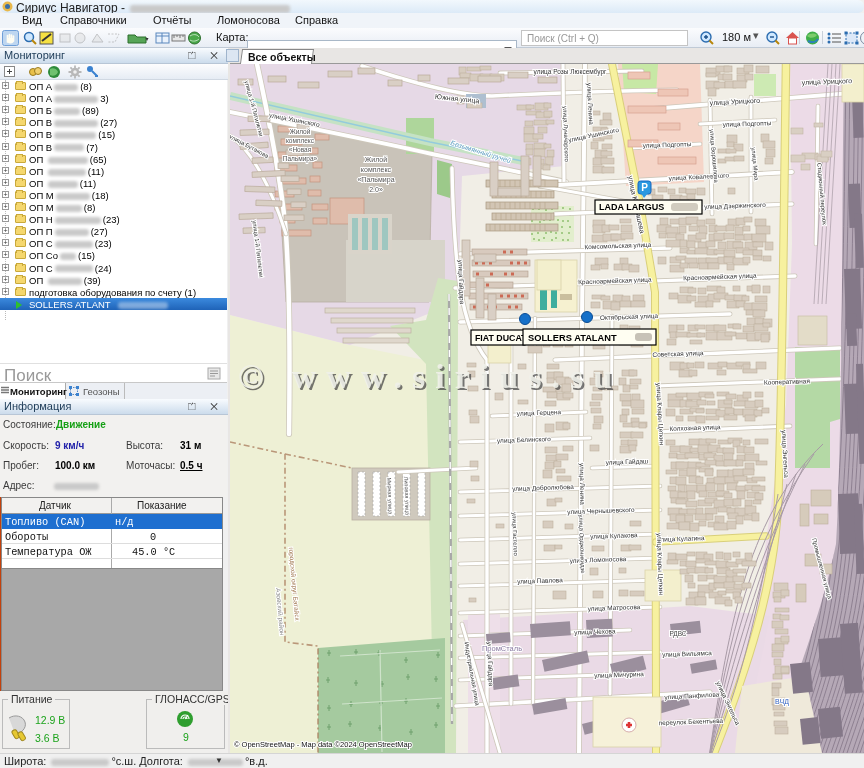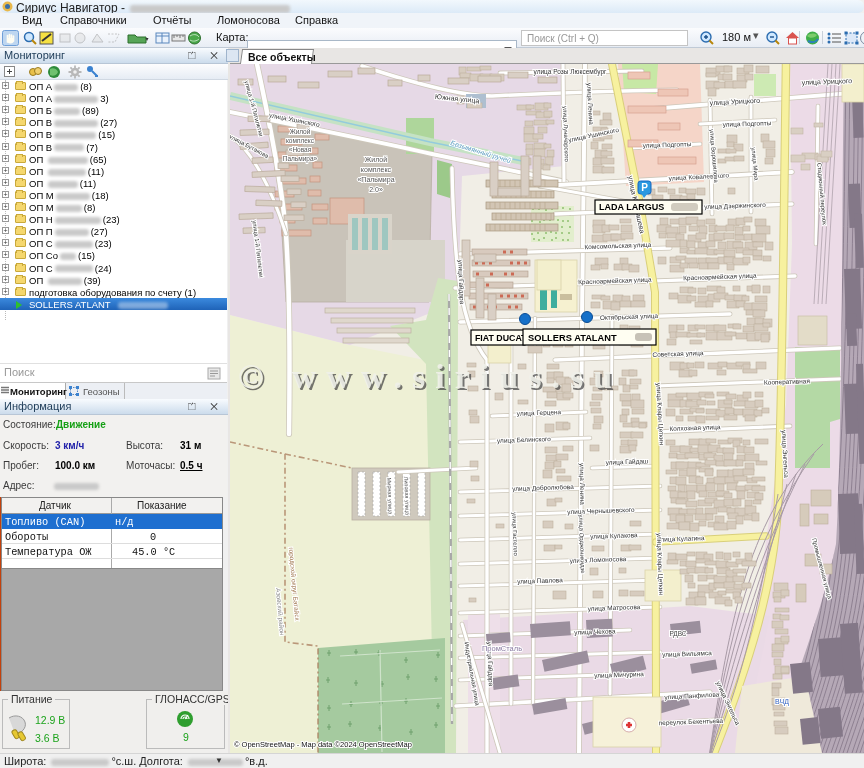--- a/index.html
+++ b/index.html
@@ -17,21 +17,21 @@
 .phicons {position:absolute;right:4px;top:2px;font-size:10px;color:#333;letter-spacing:6px}
 #ptoolbar {position:absolute;left:0;top:16px;width:228px;height:16px;background:linear-gradient(#fdfdfe,#e6ecf4);border-bottom:1px solid #d0d8e2}
 #treearea {position:absolute;left:0;top:32px;width:227px;height:283px;background:#fff}
 .trow {position:absolute;left:0;width:227px;height:12.1px;font-size:11px;color:#000;white-space:nowrap}
 .trow .exp {position:absolute;left:2px;top:2px;width:7px;height:7px;border:1px solid #999;background:#fff;font-size:7px;line-height:5px;text-align:center;color:#333}
 .trow .fold {position:absolute;left:15px;top:2px;width:11px;height:8px;background:#f5d76e;border:1px solid #c9a93a;border-radius:1px}
 .trow .fold:before {content:"";position:absolute;left:0;top:-2px;width:5px;height:2px;background:#f5d76e;border:1px solid #c9a93a;border-bottom:none}
 .trow .tl {position:absolute;left:29px;top:1px;font-size:9.5px}
 .trow.sel {background:linear-gradient(#3b8ade,#1f63b8)}
 .parrow {position:absolute;left:16px;top:3px;width:0;height:0;border-left:6px solid #2fbf2f;border-top:4px solid transparent;border-bottom:4px solid transparent}
-#searchrow {position:absolute;left:0;top:315px;width:227px;height:20px;background:#fff;border-top:1px solid #e0e0e0;border-bottom:1px solid #c8c8c8;font-size:11px;color:#999;padding:2px 4px}
+#searchrow {position:absolute;left:0;top:315px;width:227px;height:20px;background:#fff;border-top:1px solid #e0e0e0;border-bottom:1px solid #c8c8c8;font-size:17px;color:#999;padding:2px 4px}
 #tabs {position:absolute;left:0;top:335px;width:227px;height:16px;background:#eceff4;font-size:11px}
 #tab1 {position:absolute;left:0;top:0;width:66px;height:16px;background:#fff;border-right:1px solid #aaa;font-weight:bold;color:#111;padding:2.5px 0 0 10px;font-size:9.5px;white-space:nowrap}
 #tab2 {position:absolute;left:67px;top:0;width:58px;height:16px;color:#555;padding:2.5px 0 0 16px;border-right:1px solid #bbb;font-size:9.5px;white-space:nowrap}
 #infobody {position:absolute;left:0;top:367px;width:227px;height:82px;background:#f2f1ef;font-size:10px;color:#3a3a3a}
 #infobody .lbl {position:absolute}
 #infobody .val {position:absolute;font-weight:bold;color:#000}
 #senstable {position:absolute;left:1px;top:449px;width:222px;height:72px;background:#fff;border:1px solid #888;font-size:10px}
 #senstable .hdr {position:absolute;left:0;top:0;width:100%;height:16px;background:#f2f1ef;border-bottom:1px solid #999;color:#222}
 #grayarea {position:absolute;left:1px;top:521px;width:222px;height:122px;background:#a8a8a8;border:1px solid #888;border-top:none}
 #botboxes {position:absolute;left:0;top:643px;width:228px;height:62px;background:#f0efed;font-size:10.5px;color:#333}
@@ -289,21 +289,21 @@
           <rect x="7" y="0" width="3" height="3" fill="#3b82d0"></rect>
           <rect x="0" y="7" width="3" height="3" fill="#3b82d0"></rect>
           <rect x="7" y="7" width="3" height="3" fill="#3b82d0"></rect>
         </svg>Геозоны</div>
  </div>
  <div class="phead" style="top:351px">Информация<span class="phicons">⏍ ✕</span></div>
  <div id="infobody">
   <span class="lbl" style="left:3px;top:4px">Состояние:</span>
       <span class="val" style="left:56px;top:4px;color:#15a015">Движение</span>
   <span class="lbl" style="left:3px;top:25px">Скорость:</span>
-      <span class="val" style="left:55px;top:25px;color:#2222aa">3 км/ч</span>
+      <span class="val" style="left:55px;top:25px;color:#2222aa">9 км/ч</span>
   <span class="lbl" style="left:126px;top:25px">Высота:</span>
       <span class="val" style="left:180px;top:25px">31 м</span>
   <span class="lbl" style="left:3px;top:45px">Пробег:</span>
       <span class="val" style="left:55px;top:45px;">100.0 км</span>
   <span class="lbl" style="left:126px;top:45px">Моточасы:</span>
       <span class="val" style="left:180px;top:45px;text-decoration:underline">0.5 ч</span>
   <span class="lbl" style="left:3px;top:65px">Адрес:</span>
       <span class="blur" style="position:absolute;left:52px;top:68px;width:45px"></span>
  </div>
  <div id="senstable">

